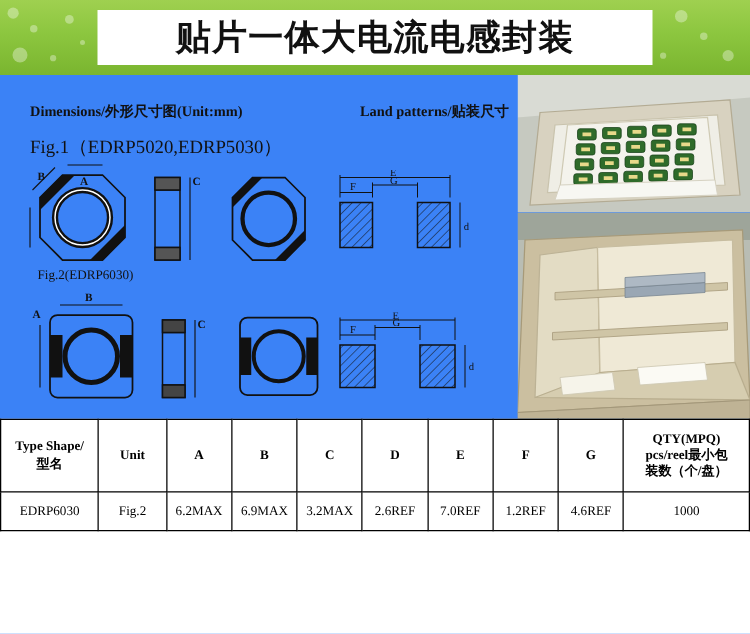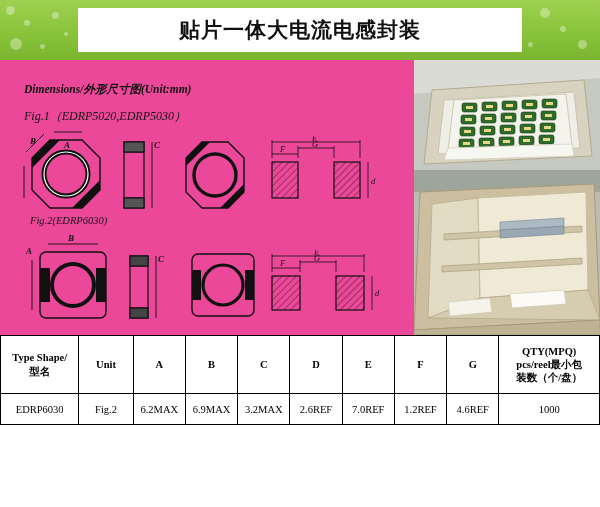--- a/index.html
+++ b/index.html
@@ -28,63 +28,62 @@
     top: 8px;
     width: 444px;
     height: 44px;
     background: #ffffff;
     display: flex;
     align-items: center;
     justify-content: center;
   }
   .banner-title {
     font-family: "DejaVu Sans", sans-serif;
-    font-size: 21px;
+    font-size: 28px;
     font-weight: bold;
     color: #111111;
     letter-spacing: 1px;
     line-height: 1;
   }
   .banner-dots {
     position: absolute;
     top: 0; left: 0; right: 0; bottom: 0;
   }
   .banner-dots span {
     position: absolute;
     background: rgba(255,255,255,0.35);
     border-radius: 50%;
   }
 
   
   .content {
     position: relative;
     width: 600px;
     height: 275px;
-    background: #ec4899;
-    font-style: italic;
+    background: #3b82f6;
   }
 
   .lbl {
     position: absolute;
     font-family: "Liberation Serif", serif;
     color: #111;
     white-space: nowrap;
   }
 
   .hdr-dim {
     left: 24px; top: 22px;
     font-size: 11.5px;
     font-weight: bold;
   }
   .hdr-land {
     left: 288px; top: 22px;
     font-size: 11.5px;
     font-weight: bold;
   }
-  .fig1-cap { left: 24px; top: 48px; font-size: 12px; }
+  .fig1-cap { left: 24px; top: 48px; font-size: 15px; }
   .fig2-cap { left: 30px; top: 155px; font-size: 10.5px; text-align: right; }
 
   .dimsvg, .landsvg {
     position: absolute;
   }
 
   
   .photo-top, .photo-bottom {
     position: absolute;
     overflow: hidden;
@@ -145,20 +144,21 @@
     <span style="left:528px; top:42px; width:5px;  height:5px;"></span>
   </div>
   <div class="banner-inner">
     <div class="banner-title">贴片一体大电流电感封装</div>
   </div>
 </div>
 
 <div class="content">
 
   <div class="lbl hdr-dim">Dimensions/外形尺寸图(Unit:mm)</div>
+  <div class="lbl hdr-land">Land patterns/贴装尺寸</div>
   <div class="lbl fig1-cap">Fig.1（EDRP5020,EDRP5030）</div>
   <div class="lbl fig2-cap">Fig.2(EDRP6030)</div>
 
   <svg class="dimsvg" style="left:20px; top:62px;" width="250" height="95">
 
     <g stroke="#111" fill="none" stroke-width="1.4">
       <polygon points="30,18 62,18 80,36 80,68 62,86 30,86 12,68 12,36"></polygon>
     </g>
 
     <circle cx="46" cy="52" r="22" stroke="#111" stroke-width="5" fill="none"></circle>

